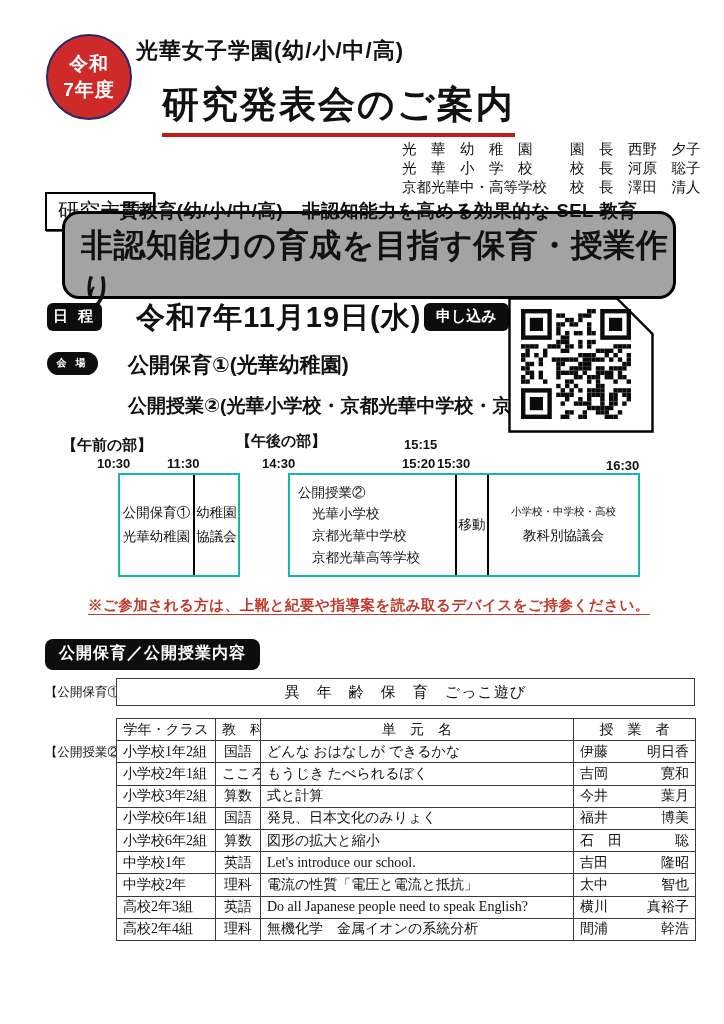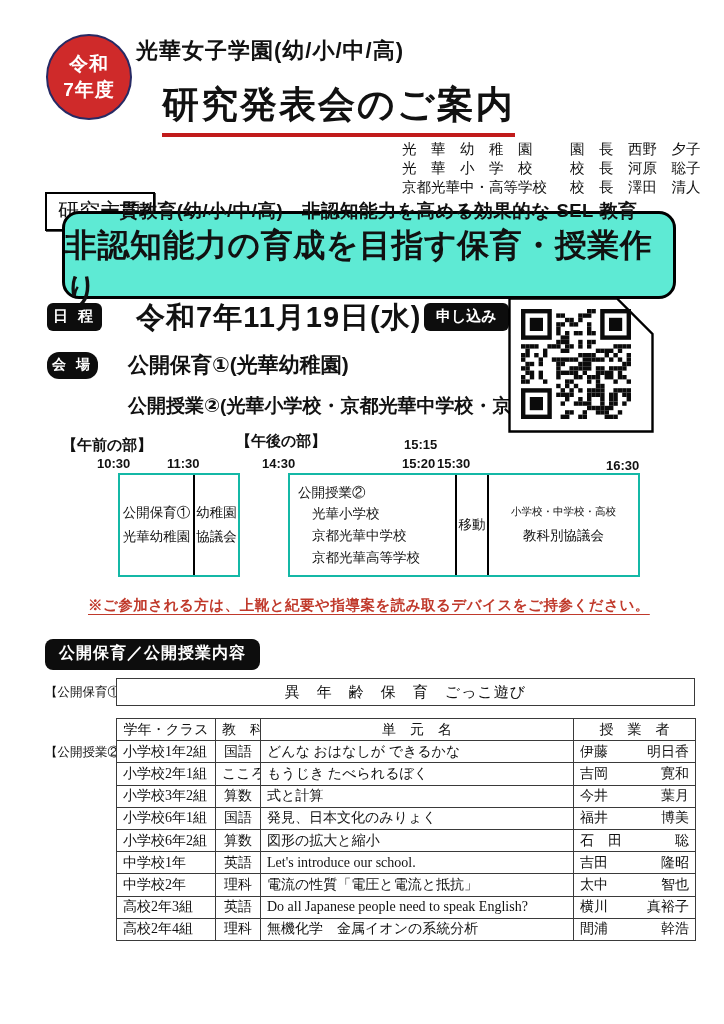--- a/index.html
+++ b/index.html
@@ -35,32 +35,32 @@
   .officials .org{width:158px;}
   .officials .role{width:48px;}
 
   
   .theme-label{
     left:45px;top:192px;border:2px solid #000;padding:3px 11px 4px;
     font-size:21px;background:#fff;box-shadow:1px 1px 0 #555;
   }
   .theme-box{
     left:62px;top:211px;width:608px;height:82px;border:3px solid #000;border-radius:17px;
-    display:flex;flex-direction:column;align-items:center;justify-content:center;background:#5eead4;
+    display:flex;flex-direction:column;align-items:center;justify-content:center;background:#a3a3a3;
   }
   .theme-sub{font-size:18.5px;font-weight:bold;letter-spacing:0.5px;}
-  .theme-main{font-size:32px;font-weight:bold;letter-spacing:0.5px;margin-top:1px;}
+  .theme-main{font-size:32px;font-weight:bold;letter-spacing:0.5px;margin-top:1px;padding-left:16px;}
 
   
   .black-badge{
     background:var(--badge-black);color:#fff;font-weight:bold;border-radius:6px;
     display:inline-block;text-align:center;
   }
   .badge-date{left:47px;top:303px;width:55px;padding:4px 0 5px;font-size:15px;letter-spacing:3px;}
-  .badge-venue{left:47px;top:352px;width:51px;padding:4px 0 5px;font-size:14px;letter-spacing:3px;border-radius:12px;}
+  .badge-venue{left:47px;top:352px;width:51px;padding:4px 0 5px;font-size:10px;letter-spacing:3px;border-radius:12px;}
   .badge-apply{left:424px;top:303px;padding:4px 12px 5px;font-size:15px;}
   .date-text{left:136px;top:298px;font-size:29px;font-weight:bold;letter-spacing:1px;}
   .venue1{left:128px;top:351px;font-size:21px;font-weight:bold;}
   .venue2{left:128px;top:393px;font-size:19px;font-weight:bold;}
 
   
   .qr-wrap{left:508px;top:297px;}
 
   
   .tl-header{font-size:15px;font-weight:bold;}

